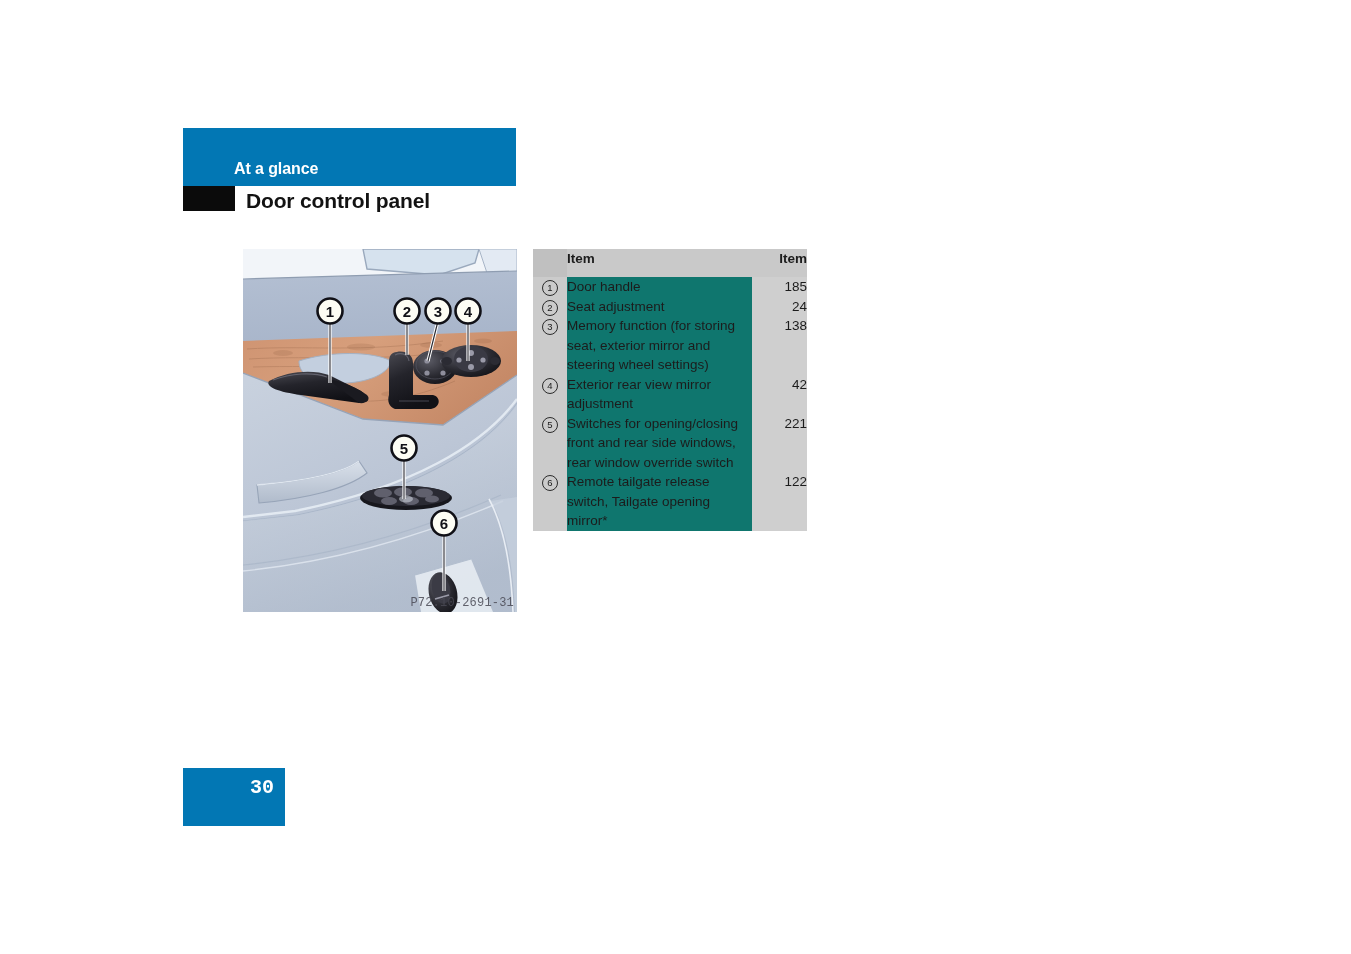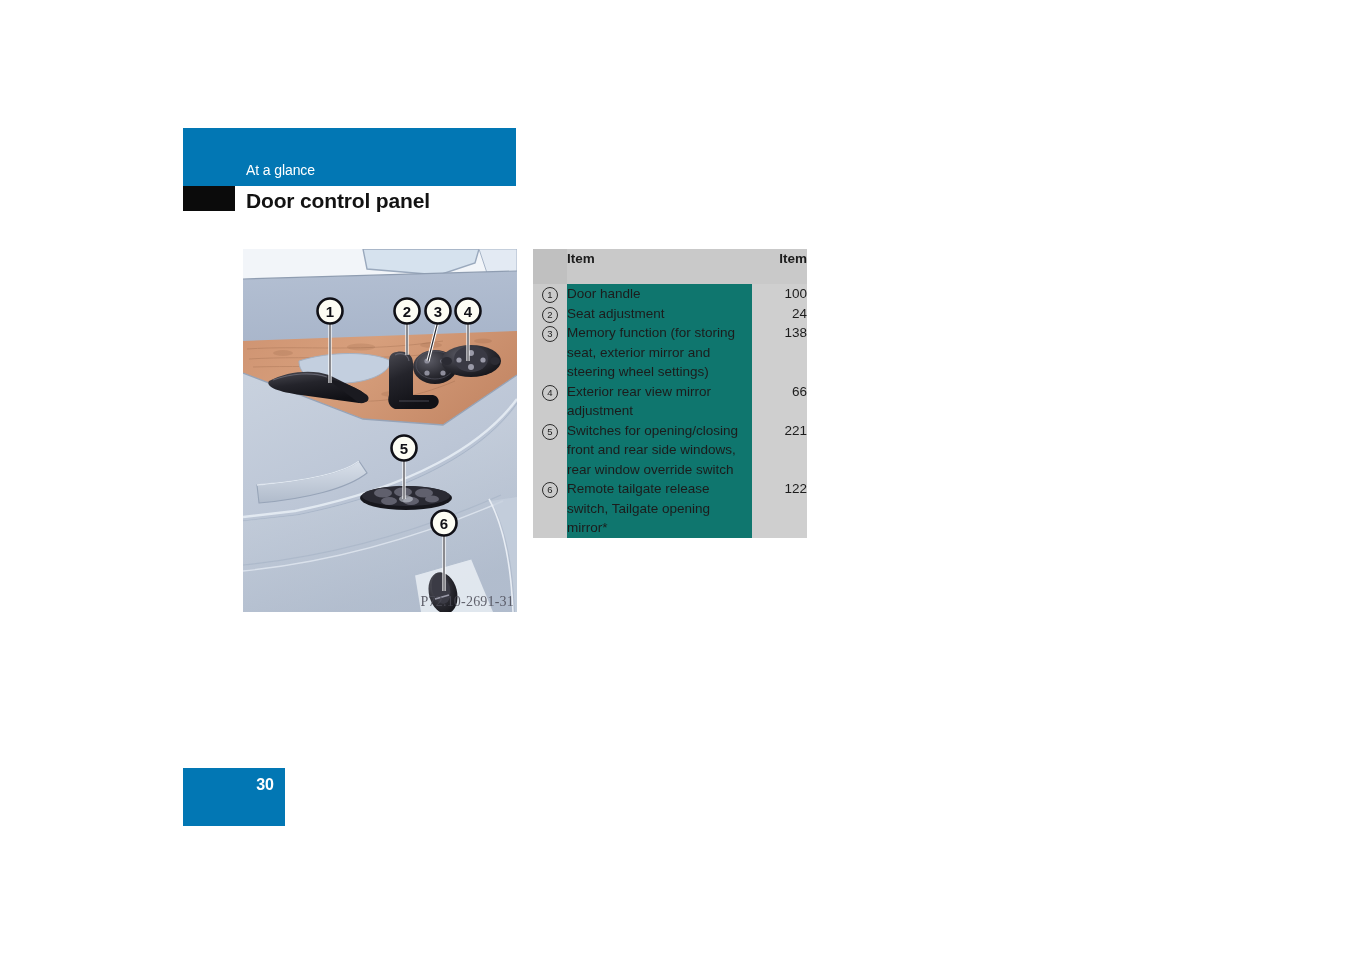--- a/index.html
+++ b/index.html
@@ -19,24 +19,24 @@
   #header-blue-bar {
     position: absolute;
     left: 183px;
     top: 128px;
     width: 333px;
     height: 58px;
     background: #0277b4;
   }
   #header-section-title {
     position: absolute;
-    left: 63px;
+    left: 51px;
     bottom: 8px;
-    font-size: 14px;
-    font-weight: normal;
+    font-size: 16px;
+    font-weight: bold;
     color: #ffffff;
     letter-spacing: -0.1px;
   }
   #header-black-tab {
     position: absolute;
     left: 183px;
     top: 186px;
     width: 52px;
     height: 25px;
     background: #0b0b0b;
@@ -59,22 +59,22 @@
     width: 274px;
     height: 363px;
     overflow: hidden;
     background: #c8d2e2;
   }
   #illustration svg { display: block; }
   #illo-code {
     position: absolute;
     right: 3px;
     bottom: 2px;
-    font-size: 14px;
-    font-family: Liberation Serif, serif;
+    font-size: 12px;
+    font-family: Liberation Mono, monospace;
     color: #4a4a55;
     letter-spacing: 0.2px;
     opacity: 0.85;
   }
 
   
   #spec-table {
     position: absolute;
     left: 533px;
     top: 249px;
@@ -87,21 +87,21 @@
     padding: 0;
     font-size: 13.5px;
     color: #1c1c1c;
     line-height: 19.5px;
   }
   .col-num   { width: 34px; }
   .col-item  { width: 185px; }
   .col-page  { width: 55px; }
 
   thead th {
-    height: 35px;
+    height: 28px;
     background: #c9c9c9;
     font-weight: bold;
     font-size: 14px;
     text-align: left;
     padding-top: 3px;
   }
   thead th.col-num { background: #c0c0c0; }
   thead th.th-item { padding-left: 10px; }
   thead th.th-page { text-align: right; padding-right: 9px; }
 
@@ -140,23 +140,24 @@
     left: 183px;
     top: 768px;
     width: 102px;
     height: 58px;
     background: #0277b4;
   }
   #footer-page-number {
     position: absolute;
     right: 11px;
     top: 8px;
-    font-size: 16px;
+    font-size: 20px;
     font-weight: bold;
     color: #ffffff;
+    font-family: Liberation Mono, monospace;
   }
 </style>
 </head>
 <body>
 
 <div id="header-blue-bar">
   <div id="header-section-title">At a glance</div>
 </div>
 <div id="header-black-tab"></div>
 <div id="page-title">Door control panel</div>
@@ -356,36 +357,36 @@
     <tr>
       <th class="col-num th-num"></th>
       <th class="col-item th-item">Item</th>
       <th class="col-page th-page">Item</th>
     </tr>
   </thead>
   <tbody>
     <tr>
       <td class="cell-num"><span class="circ-num">1</span></td>
       <td class="cell-item">Door handle</td>
-      <td class="cell-page">100</td>
+      <td class="cell-page">185</td>
     </tr>
     <tr>
       <td class="cell-num"><span class="circ-num">2</span></td>
       <td class="cell-item">Seat adjustment</td>
       <td class="cell-page">24</td>
     </tr>
     <tr>
       <td class="cell-num"><span class="circ-num">3</span></td>
       <td class="cell-item">Memory function (for storing seat, exterior mirror and steering wheel settings)</td>
       <td class="cell-page">138</td>
     </tr>
     <tr>
       <td class="cell-num"><span class="circ-num">4</span></td>
       <td class="cell-item">Exterior rear view mirror adjustment</td>
-      <td class="cell-page">66</td>
+      <td class="cell-page">42</td>
     </tr>
     <tr>
       <td class="cell-num"><span class="circ-num">5</span></td>
       <td class="cell-item">Switches for opening/closing front and rear side windows, rear window override switch</td>
       <td class="cell-page">221</td>
     </tr>
     <tr>
       <td class="cell-num"><span class="circ-num">6</span></td>
       <td class="cell-item">Remote tailgate release switch, Tailgate opening mirror*</td>
       <td class="cell-page">122</td>

